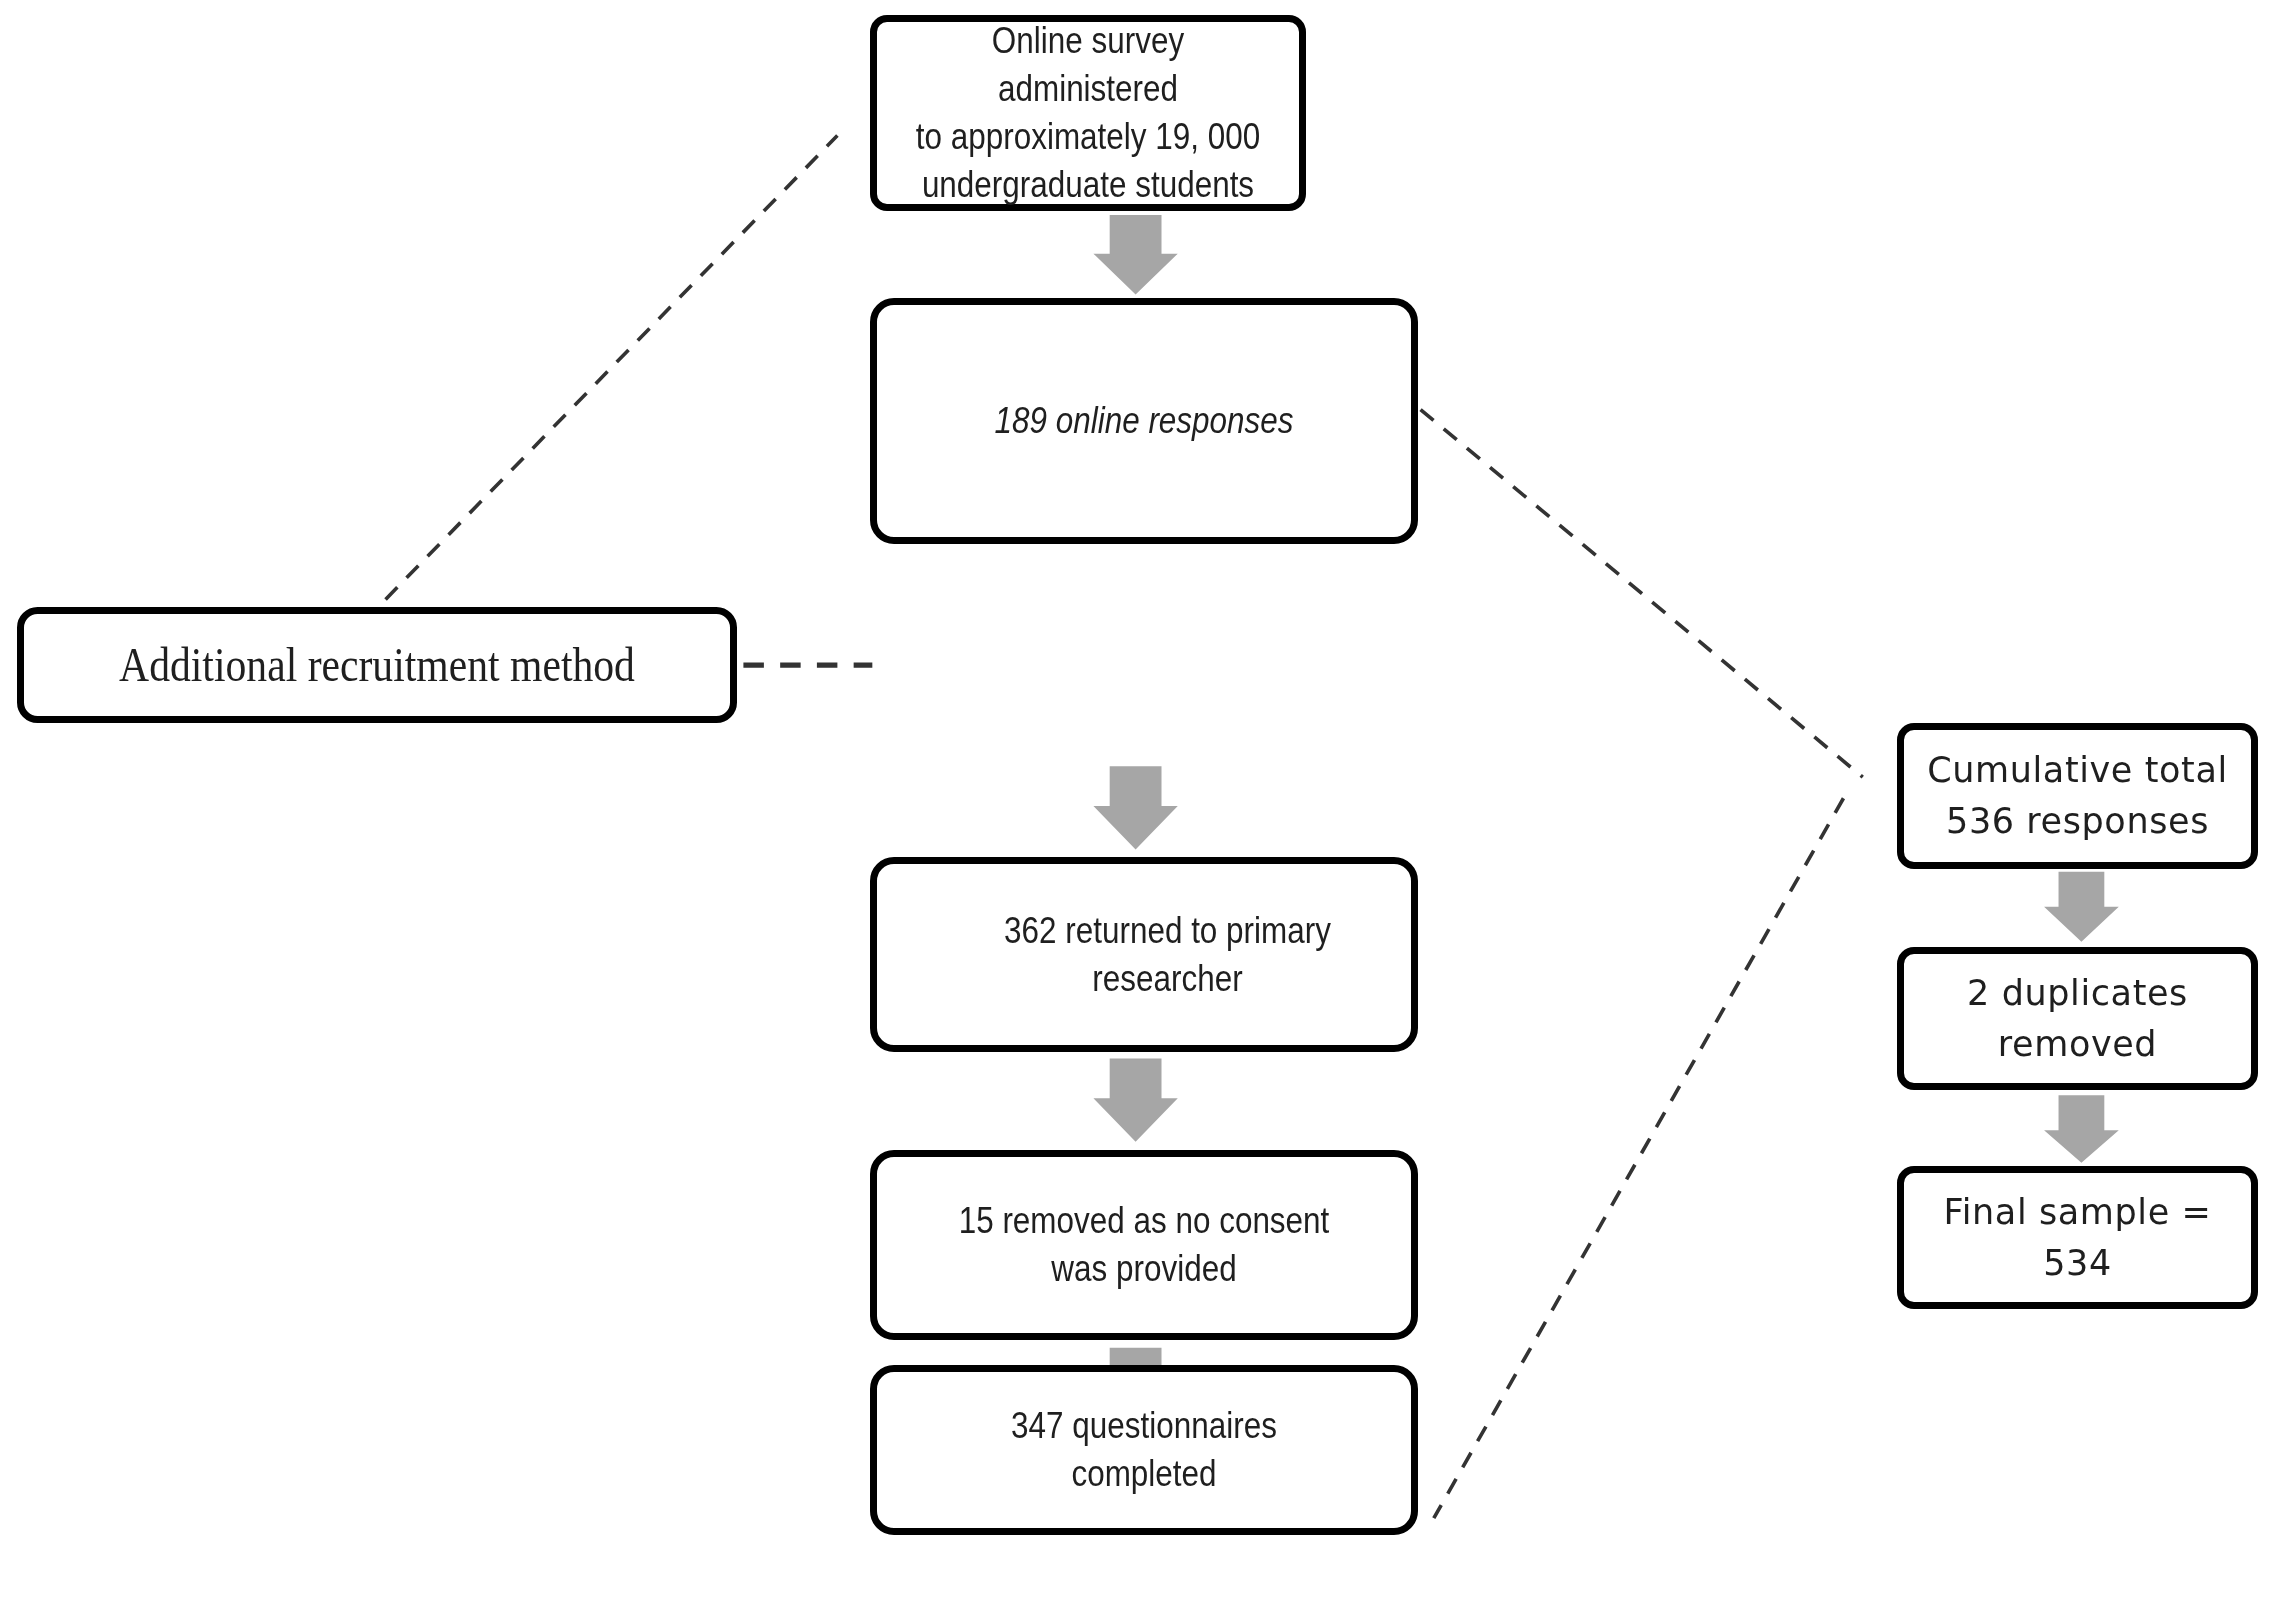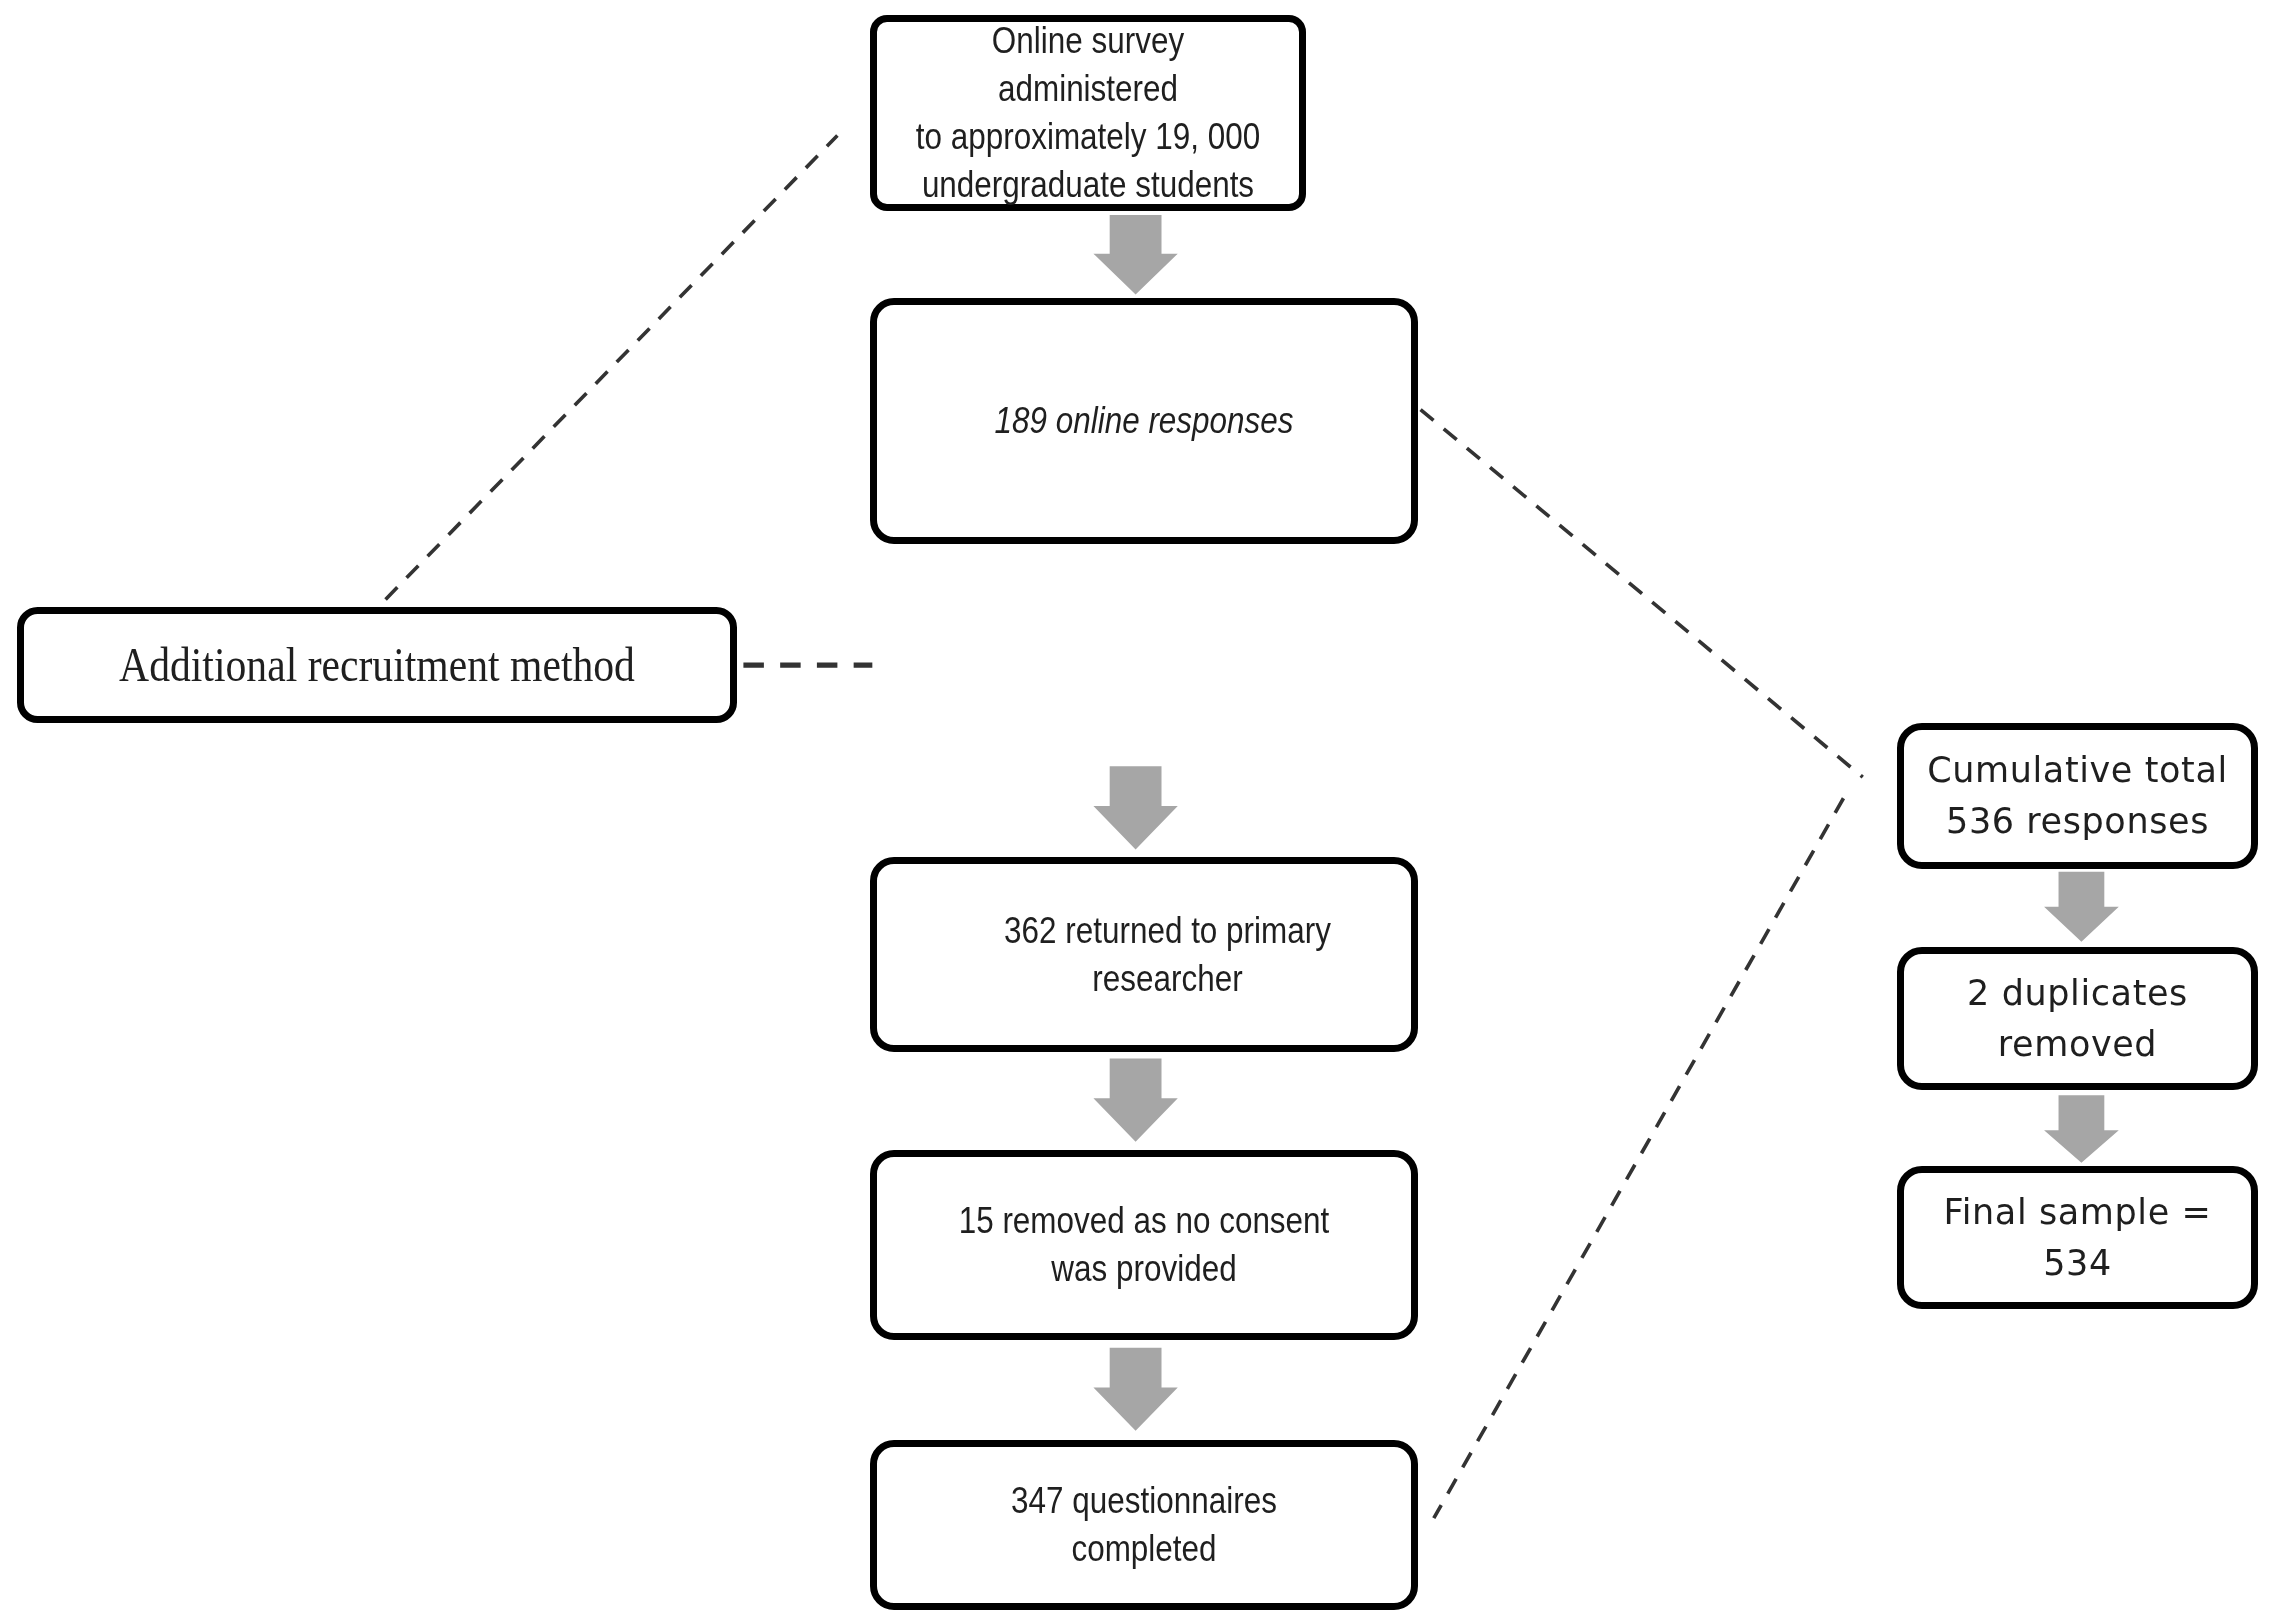--- a/index.html
+++ b/index.html
@@ -26,21 +26,21 @@
     box-sizing: border-box;
     border: 7.8px solid var(--box_border, #000000);
     background: #ffffff;
     display: flex;
     align-items: center;
     justify-content: center;
     color: var(--text, #1f1f1f);
   }
   .mid-box  { border-radius: 24px; }
   .left-box { border-radius: 20.5px; font-family: Liberation Serif, serif; }
-  .right-box{ border-radius: 25px; }
+  .right-box{ border-radius: 17px; }
   .label {
     display: block;
     width: 100%;
     text-align: center;
     white-space: pre-line;
   }
   
   .narrow {
     transform: scaleX(0.85);
     transform-origin: 50% 50%;
@@ -110,21 +110,21 @@
   <div class="node mid-box" style="left:870px; top:857px; width:548px; height:195px;padding-left:47px;">
     <span class="label narrow">362 returned to primary
 researcher</span>
   </div>
 
   <div class="node mid-box" style="left:870px; top:1150px; width:548px; height:190px;">
     <span class="label narrow">15 removed as no consent
 was provided</span>
   </div>
 
-  <div class="node mid-box" style="left:870px; top:1440px; width:548px; height:170px;align-items:center;">
+  <div class="node mid-box" style="left:870px; top:1365px; width:548px; height:170px;align-items:center;">
     <span class="label narrow">347 questionnaires
 completed</span>
   </div>
 
   <div class="node left-box" style="left:17px; top:607px; width:720px; height:116px;">
     <span class="label narrow">Additional recruitment method</span>
   </div>
 
   <div class="node right-box" style="left:1897px; top:723px; width:361px; height:146px;">
     <span class="label">Cumulative total

